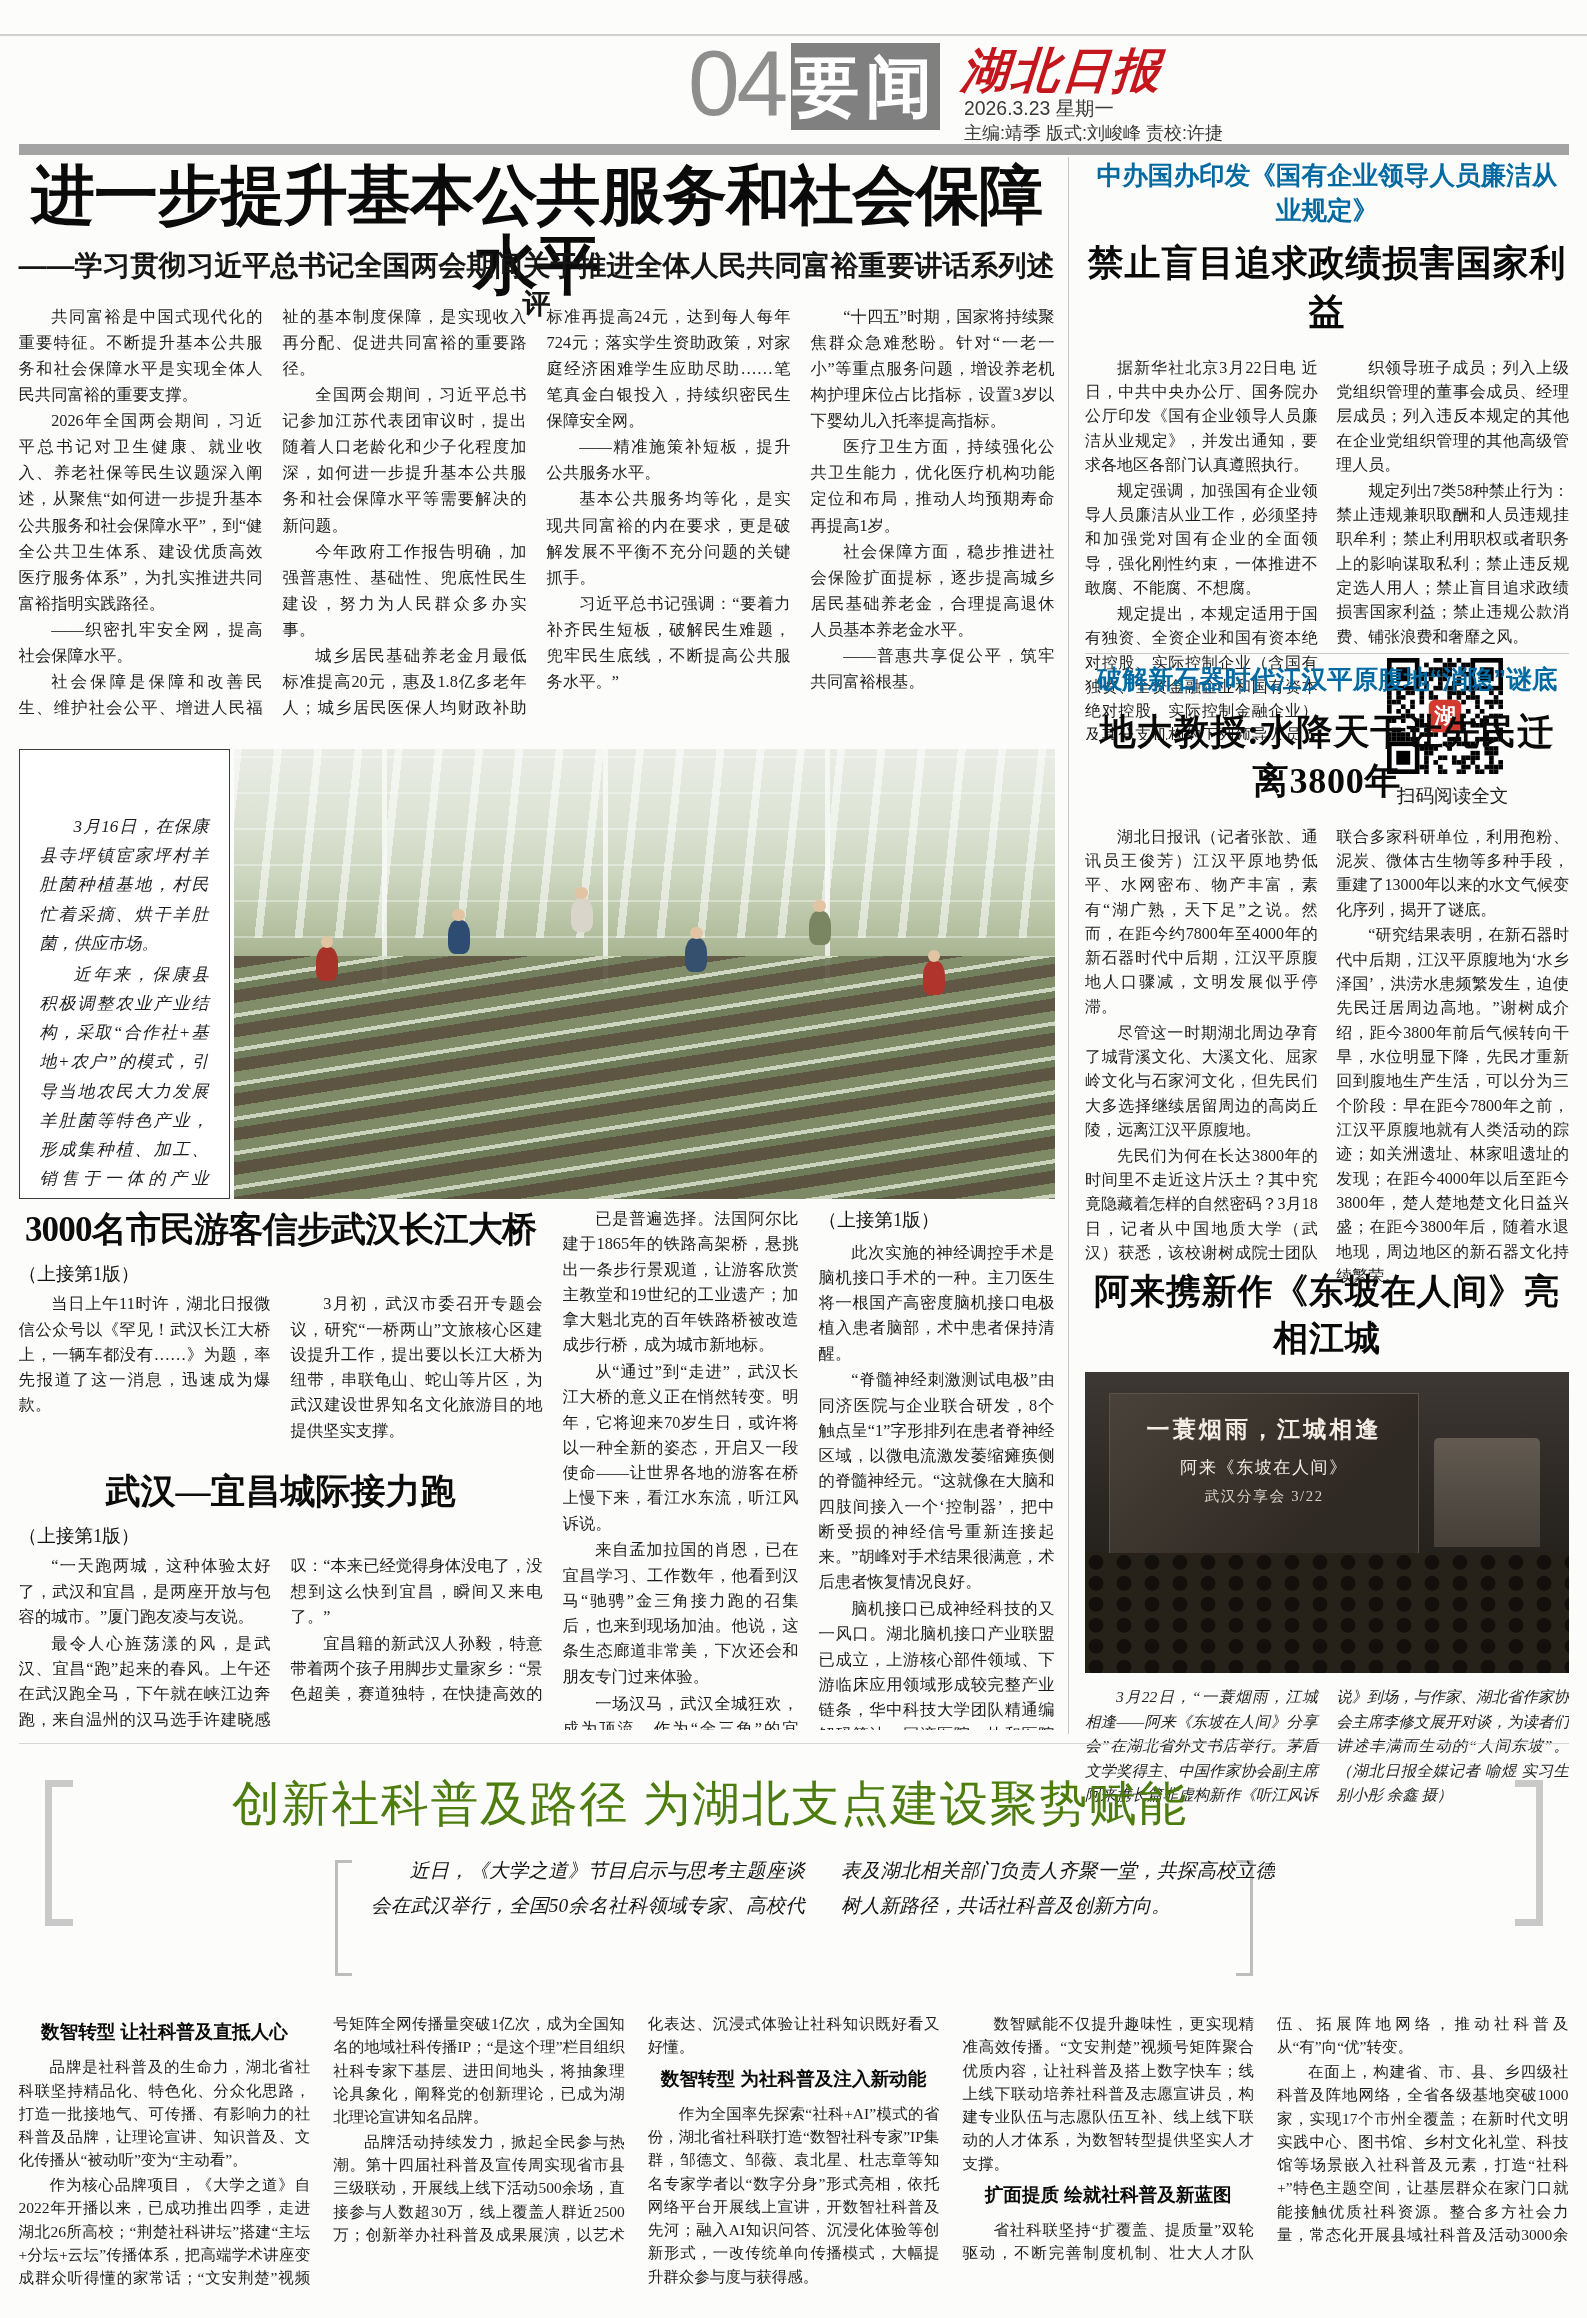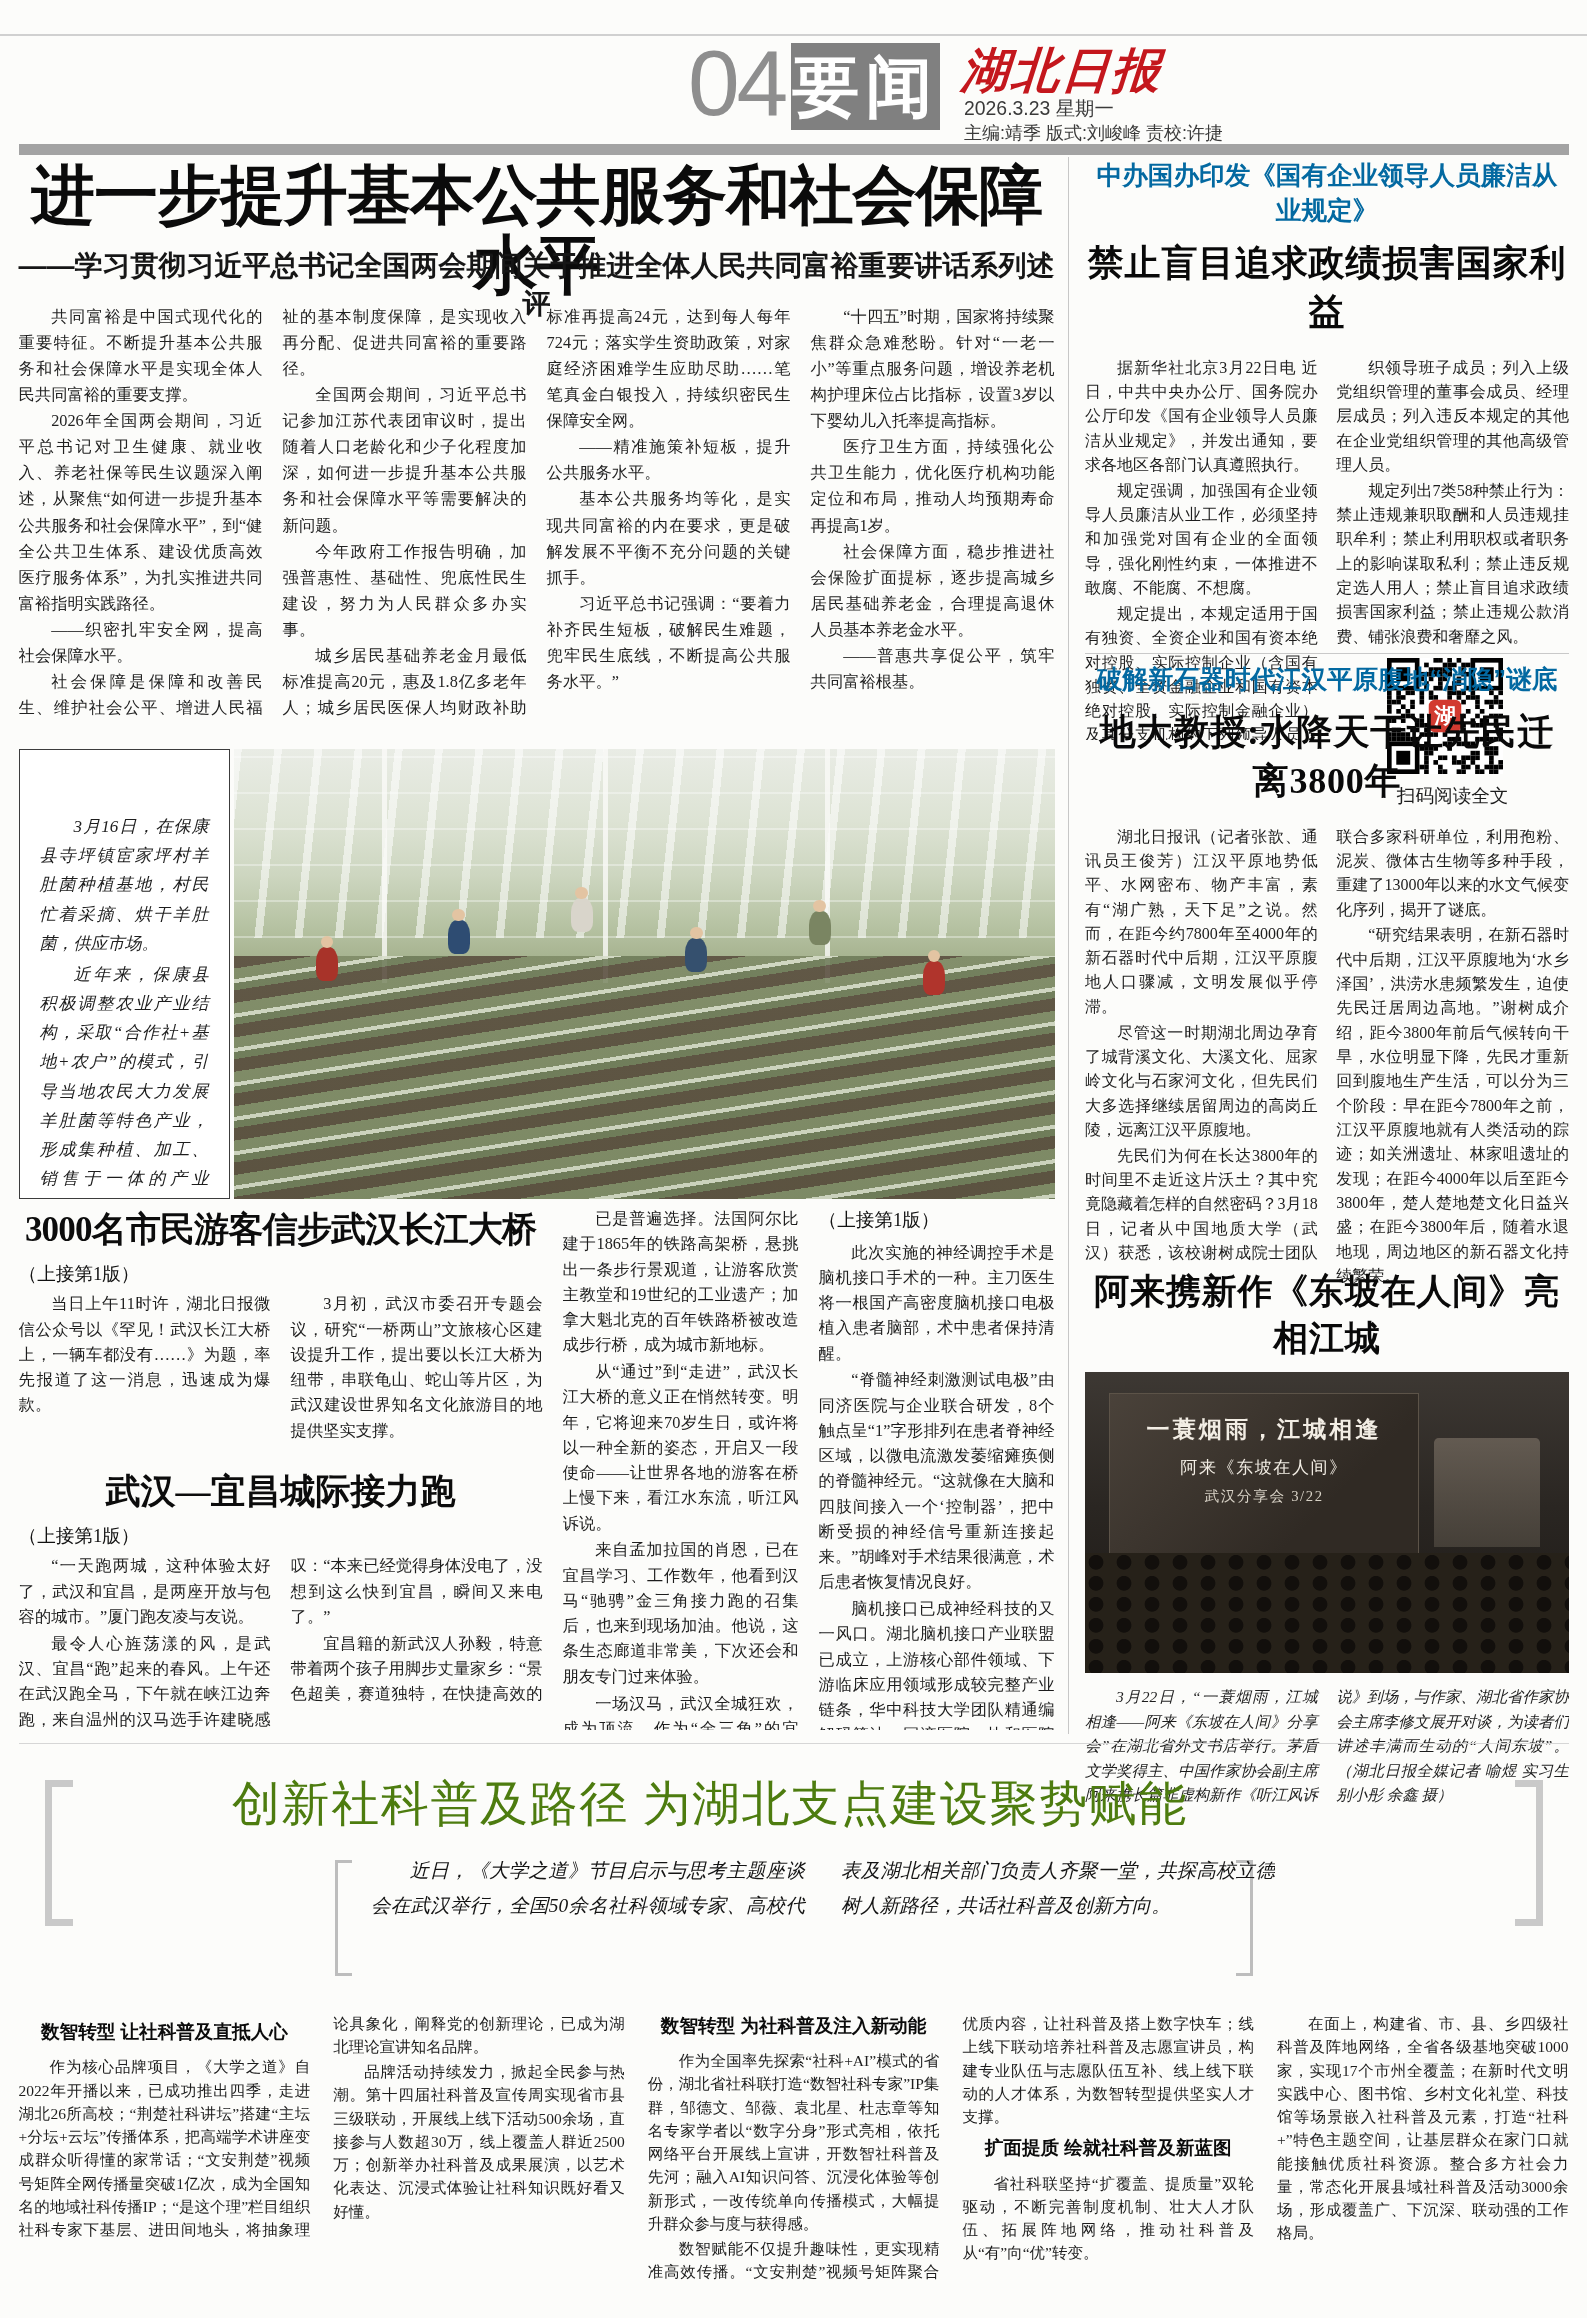--- a/index.html
+++ b/index.html
@@ -475,20 +475,21 @@
   <div class="abs bracket bk-r"></div>
   <div class="abs bracket2 bk2-l"></div>
   <div class="abs bracket2 bk2-r"></div>
   <div class="abs soc-h">创新社科普及路径 为湖北支点建设聚势赋能</div>
   <div class="abs soc-intro">
       <p>近日，《大学之道》节目启示与思考主题座谈会在武汉举行，全国50余名社科领域专家、高校代表及湖北相关部门负责人齐聚一堂，共探高校立德树人新路径，共话社科普及创新方向。</p>
       <p>这场座谈会，是湖北省社科联深耕社科普及工作的生动缩影。近年来，湖北省社科联精准对接时代需求，以品牌建设为核心、数智转型为动力、扩面提质为目标，让社科知识走出书斋、走近群众，加快构建起全民参与、全域覆盖、全媒传播的社科普及新格局，为湖北高质量发展筑牢思想根基、厚植人文底蕴、凝聚奋进力量。</p>
     </div>
   <div class="abs soc-body">
       <div class="flow-head">数智转型 让社科普及直抵人心</div>
+      <p>品牌是社科普及的生命力，湖北省社科联坚持精品化、特色化、分众化思路，打造一批接地气、可传播、有影响力的社科普及品牌，让理论宣讲、知识普及、文化传播从“被动听”变为“主动看”。</p>
       <p>作为核心品牌项目，《大学之道》自2022年开播以来，已成功推出四季，走进湖北26所高校；“荆楚社科讲坛”搭建“主坛+分坛+云坛”传播体系，把高端学术讲座变成群众听得懂的家常话；“文安荆楚”视频号矩阵全网传播量突破1亿次，成为全国知名的地域社科传播IP；“是这个理”栏目组织社科专家下基层、进田间地头，将抽象理论具象化，阐释党的创新理论，已成为湖北理论宣讲知名品牌。</p>
       <p>品牌活动持续发力，掀起全民参与热潮。第十四届社科普及宣传周实现省市县三级联动，开展线上线下活动500余场，直接参与人数超30万，线上覆盖人群近2500万；创新举办社科普及成果展演，以艺术化表达、沉浸式体验让社科知识既好看又好懂。</p>
       <div class="flow-head">数智转型 为社科普及注入新动能</div>
       <p>作为全国率先探索“社科+AI”模式的省份，湖北省社科联打造“数智社科专家”IP集群，邹德文、邹薇、袁北星、杜志章等知名专家学者以“数字分身”形式亮相，依托网络平台开展线上宣讲，开数智社科普及先河；融入AI知识问答、沉浸化体验等创新形式，一改传统单向传播模式，大幅提升群众参与度与获得感。</p>
       <p>数智赋能不仅提升趣味性，更实现精准高效传播。“文安荆楚”视频号矩阵聚合优质内容，让社科普及搭上数字快车；线上线下联动培养社科普及志愿宣讲员，构建专业队伍与志愿队伍互补、线上线下联动的人才体系，为数智转型提供坚实人才支撑。</p>
       <div class="flow-head">扩面提质 绘就社科普及新蓝图</div>
       <p>省社科联坚持“扩覆盖、提质量”双轮驱动，不断完善制度机制、壮大人才队伍、拓展阵地网络，推动社科普及从“有”向“优”转变。</p>
       <p>在面上，构建省、市、县、乡四级社科普及阵地网络，全省各级基地突破1000家，实现17个市州全覆盖；在新时代文明实践中心、图书馆、乡村文化礼堂、科技馆等场景嵌入社科普及元素，打造“社科+”特色主题空间，让基层群众在家门口就能接触优质社科资源。整合多方社会力量，常态化开展县域社科普及活动3000余场，形成覆盖广、下沉深、联动强的工作格局。</p>
     </div>
 

